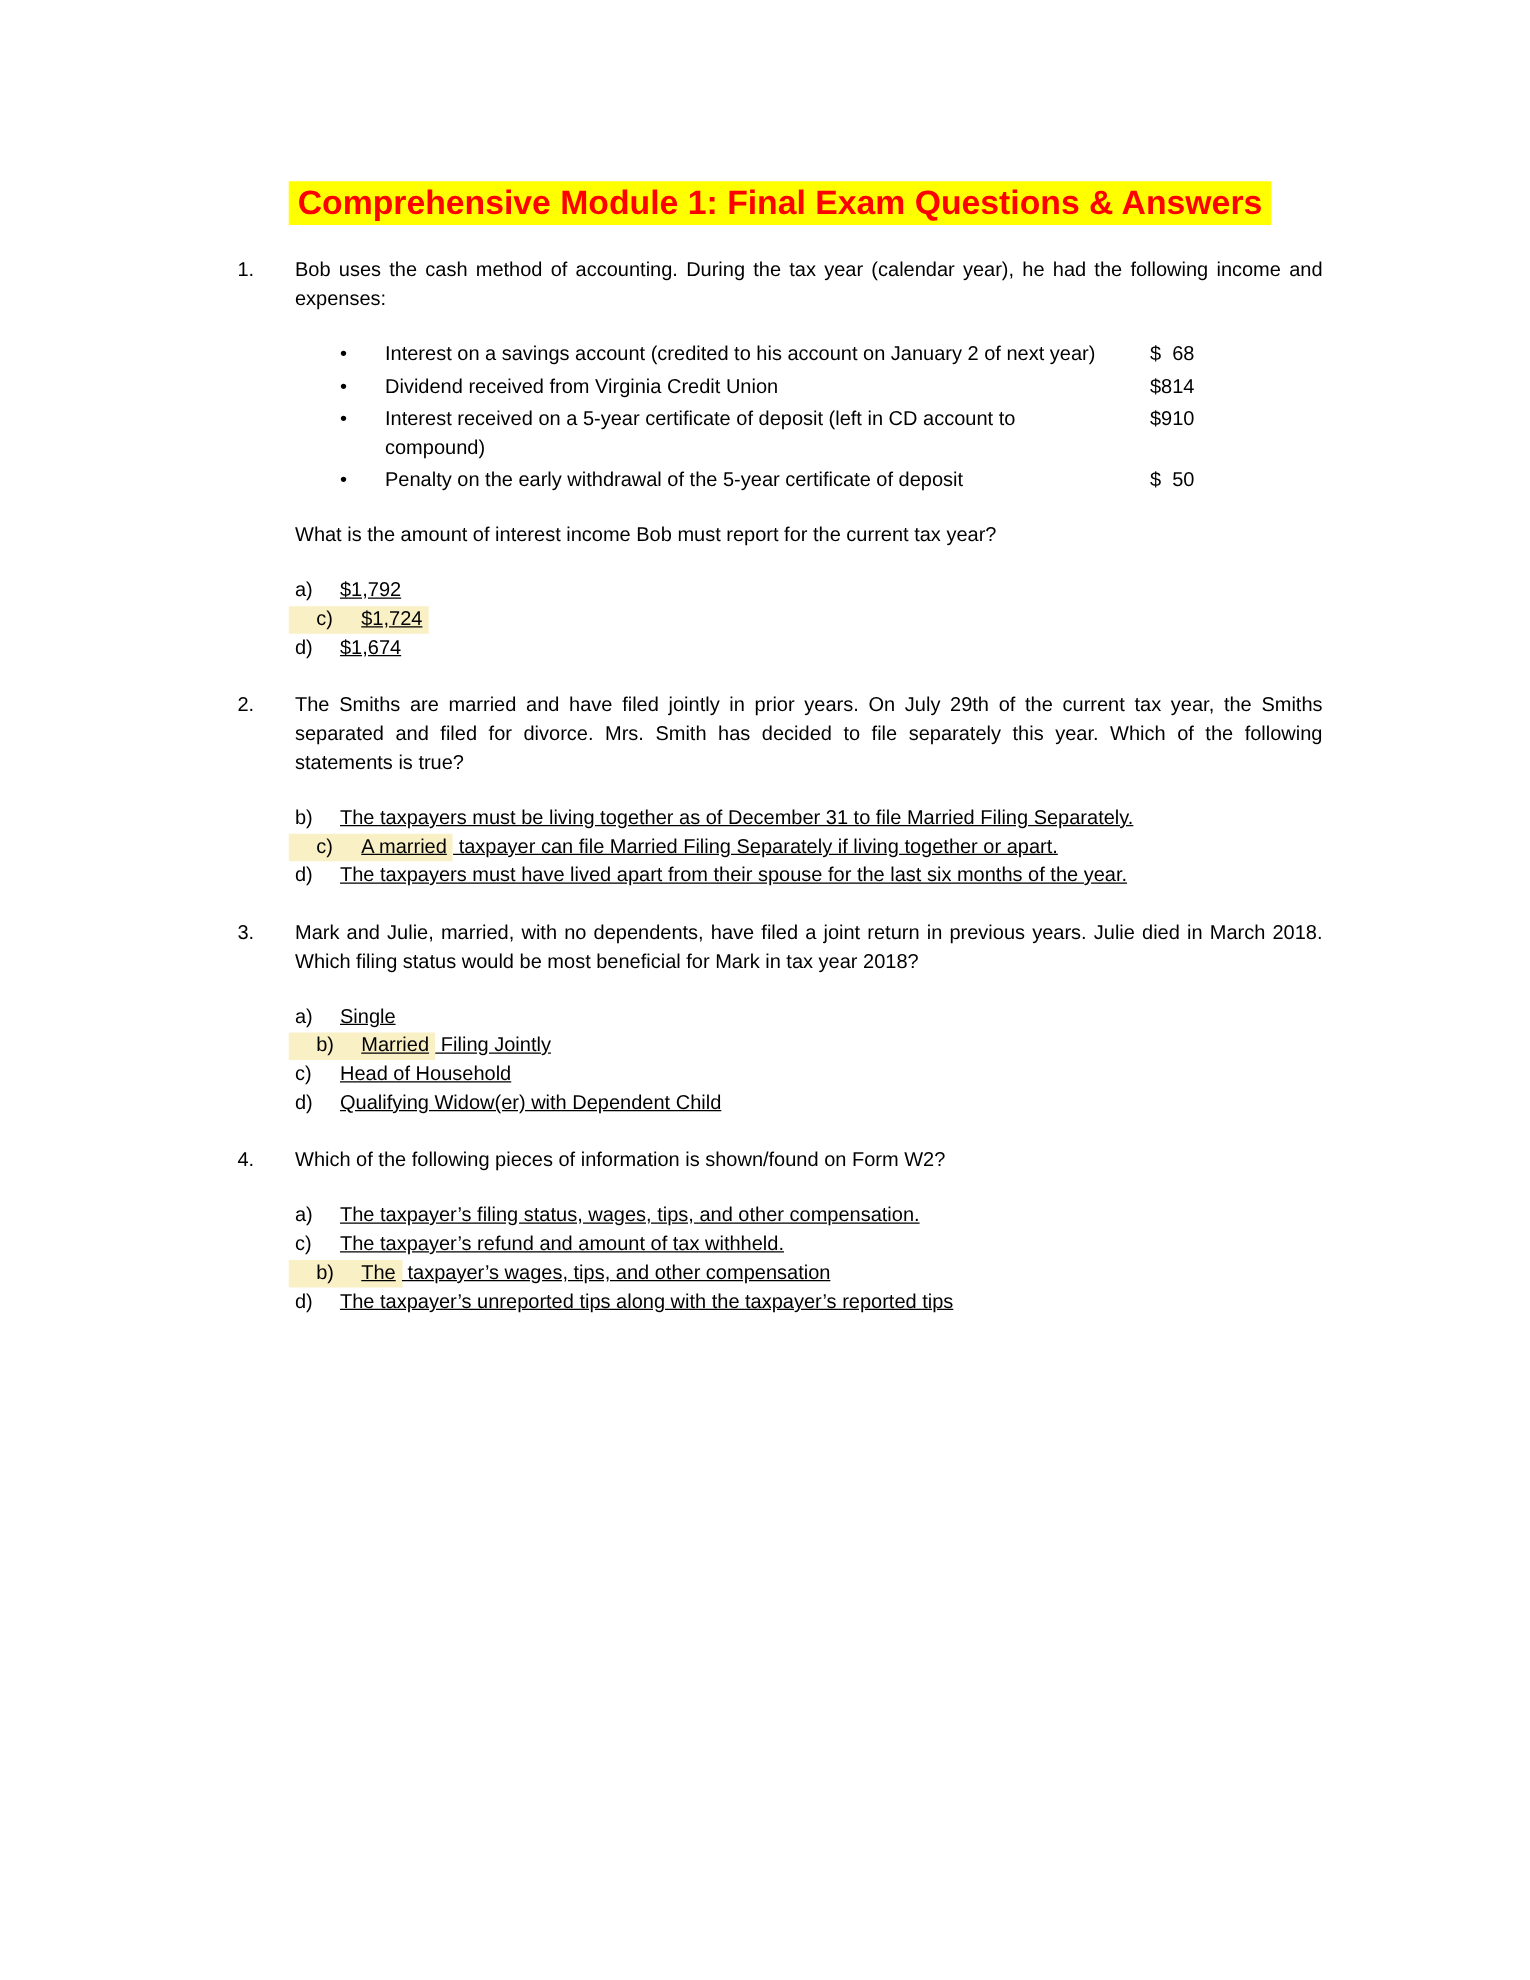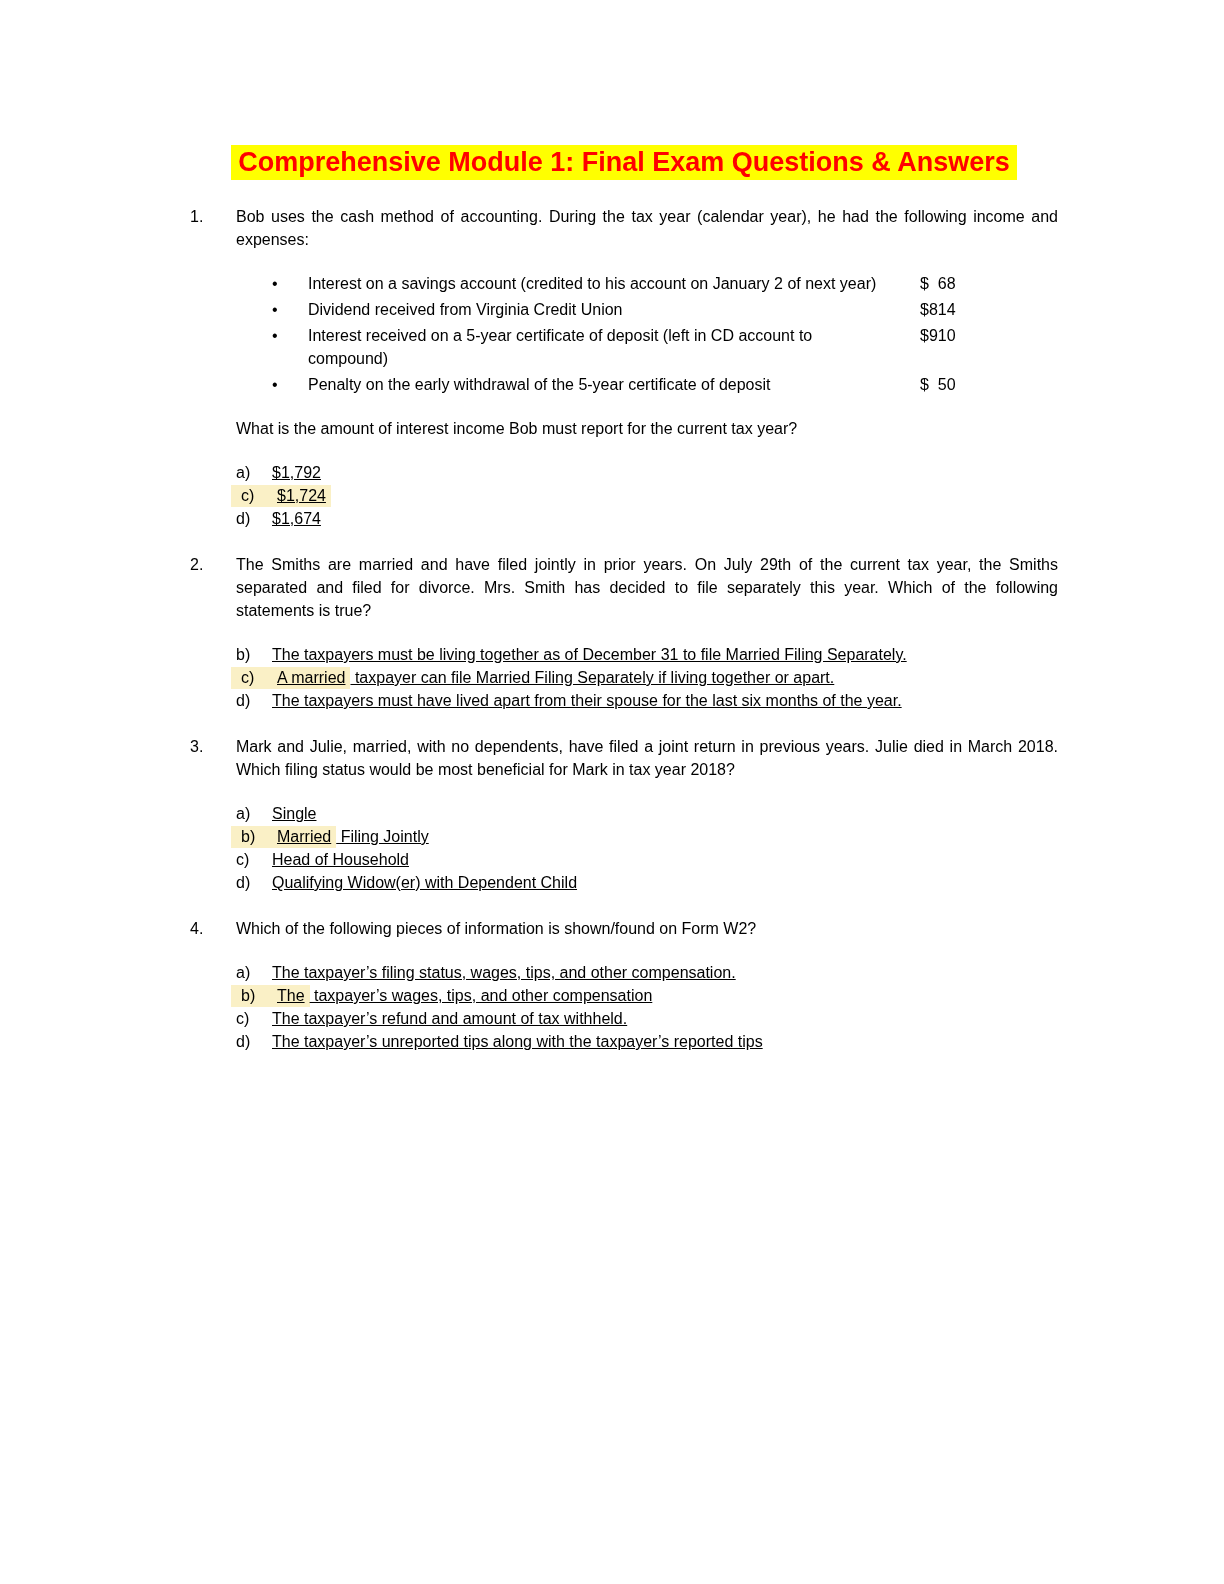--- a/index.html
+++ b/index.html
@@ -68,21 +68,21 @@
     line-height: 23px;
   }
   .letter {
     display: inline-block;
     width: 36px;
     text-indent: 0;
   }
   .hltext, .rest { white-space: pre-wrap; text-decoration: underline; }
   .hlwrap.on {
     background: var(--answer-highlight);
-    padding: 2px 5px 3px 10px;
+    padding: 2px 5px 3px 22px;
     margin-left: -5px;
   }
   .footer {
     position: absolute;
     top: 1492px;
     right: 166px;
     font-size: 20px;
   }
 </style>
 </head>
@@ -151,22 +151,22 @@
       </div>
     </div>
   </section>
 
   <section class="question">
     <div class="q-num">4.</div>
     <div class="q-body">
       <p class="q-text">Which of the following pieces of information is shown/found on Form W2?</p>
       <div class="choices">
         <div class="choice"><span class="hlwrap"><span class="letter">a)</span><span class="hltext"></span></span><span class="rest">The taxpayer’s filing status, wages, tips, and other compensation.</span></div>
+        <div class="choice"><span class="hlwrap"><span class="letter">c)</span><span class="hltext"></span></span><span class="rest">The taxpayer’s refund and amount of tax withheld.</span></div>
         <div class="choice"><span class="hlwrap on"><span class="letter">b)</span><span class="hltext">The</span></span><span class="rest"> taxpayer’s wages, tips, and other compensation</span></div>
-        <div class="choice"><span class="hlwrap"><span class="letter">c)</span><span class="hltext"></span></span><span class="rest">The taxpayer’s refund and amount of tax withheld.</span></div>
         <div class="choice"><span class="hlwrap"><span class="letter">d)</span><span class="hltext"></span></span><span class="rest">The taxpayer’s unreported tips along with the taxpayer’s reported tips</span></div>
       </div>
     </div>
   </section>
 
   <div class="footer">Comp Module 1 FE - 1</div>
 
 </div>
 
 </body></html>

